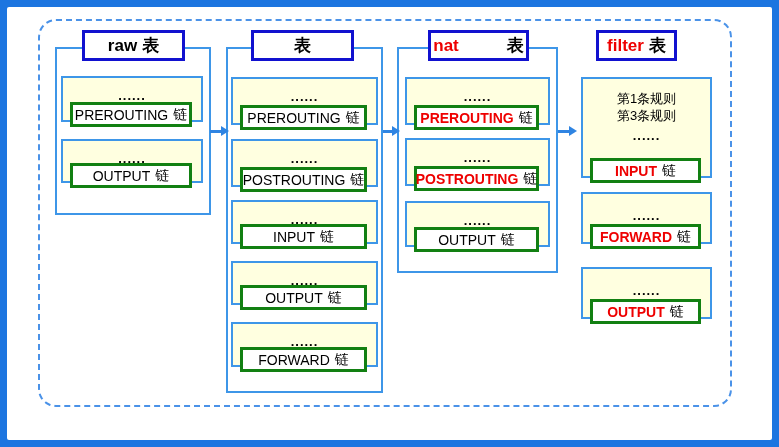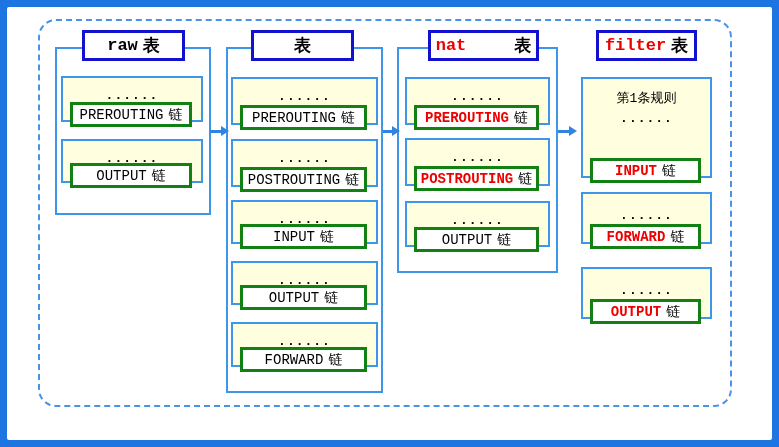--- a/index.html
+++ b/index.html
@@ -1,21 +1,21 @@
 <!DOCTYPE html>
 <html><head>
 <meta charset="utf-8">
 <style>
   html,body{margin:0;padding:0;background:#fff;}
   #canvas{
     position:relative;
     width:779px;height:447px;
     box-sizing:border-box;
     background:#1c75e0;
-    font-family:Liberation Mono, monospace;
+    font-family:Liberation Sans, sans-serif;
   }
   #frame{
     position:absolute;left:7px;top:7px;right:7px;bottom:7px;
     background:#ffffff;border-radius:2px;
   }
   #dashed{
     position:absolute;left:38px;top:19px;width:694px;height:388px;
     border:2px dashed #4a92e8;border-radius:18px;
     box-sizing:border-box;
   }
@@ -139,21 +139,21 @@
     <div class="dots">......</div>
     <div class="chain-box">
       <span class="chain-name">FORWARD</span>
       <span>链</span>
     </div>
   </div>
 
   <div class="arrow" style="left:383px;width:10px;"></div>
 
   <div class="container" style="left:397px;top:47px;width:161px;height:226px;"></div>
-  <div class="table-header" style="left:428px;width:111px;gap:48px;">
+  <div class="table-header" style="left:428px;width:101px;gap:48px;">
     <span class="red-title">nat</span>
     <span>表</span>
   </div>
   <div class="yrow" style="left:405px;top:77px;width:145px;height:48px;">
     <div class="dots">......</div>
     <div class="chain-box hl">
       <span class="chain-name">PREROUTING</span>
       <span>链</span>
     </div>
   </div>
@@ -167,27 +167,28 @@
   <div class="yrow" style="left:405px;top:201px;width:145px;height:46px;">
     <div class="dots">......</div>
     <div class="chain-box">
       <span class="chain-name">OUTPUT</span>
       <span>链</span>
     </div>
   </div>
 
   <div class="arrow" style="left:558px;width:12px;"></div>
 
-  <div class="table-header" style="left:596px;width:101px;">
+  <div class="table-header" style="left:596px;width:81px;">
     <span class="red-title">filter</span>
     <span>表</span>
   </div>
   <div class="yrow" style="left:581px;top:77px;width:131px;height:101px;">
     <div class="rules">
       <div>第1条规则</div>
+      <div>第3条规则</div>
       <div class="dots">......</div>
     </div>
     <div class="chain-box hl">
       <span class="chain-name">INPUT</span>
       <span>链</span>
     </div>
   </div>
   <div class="yrow" style="left:581px;top:192px;width:131px;height:52px;">
     <div class="dots" style="margin-top:14px;">......</div>
     <div class="chain-box hl">

